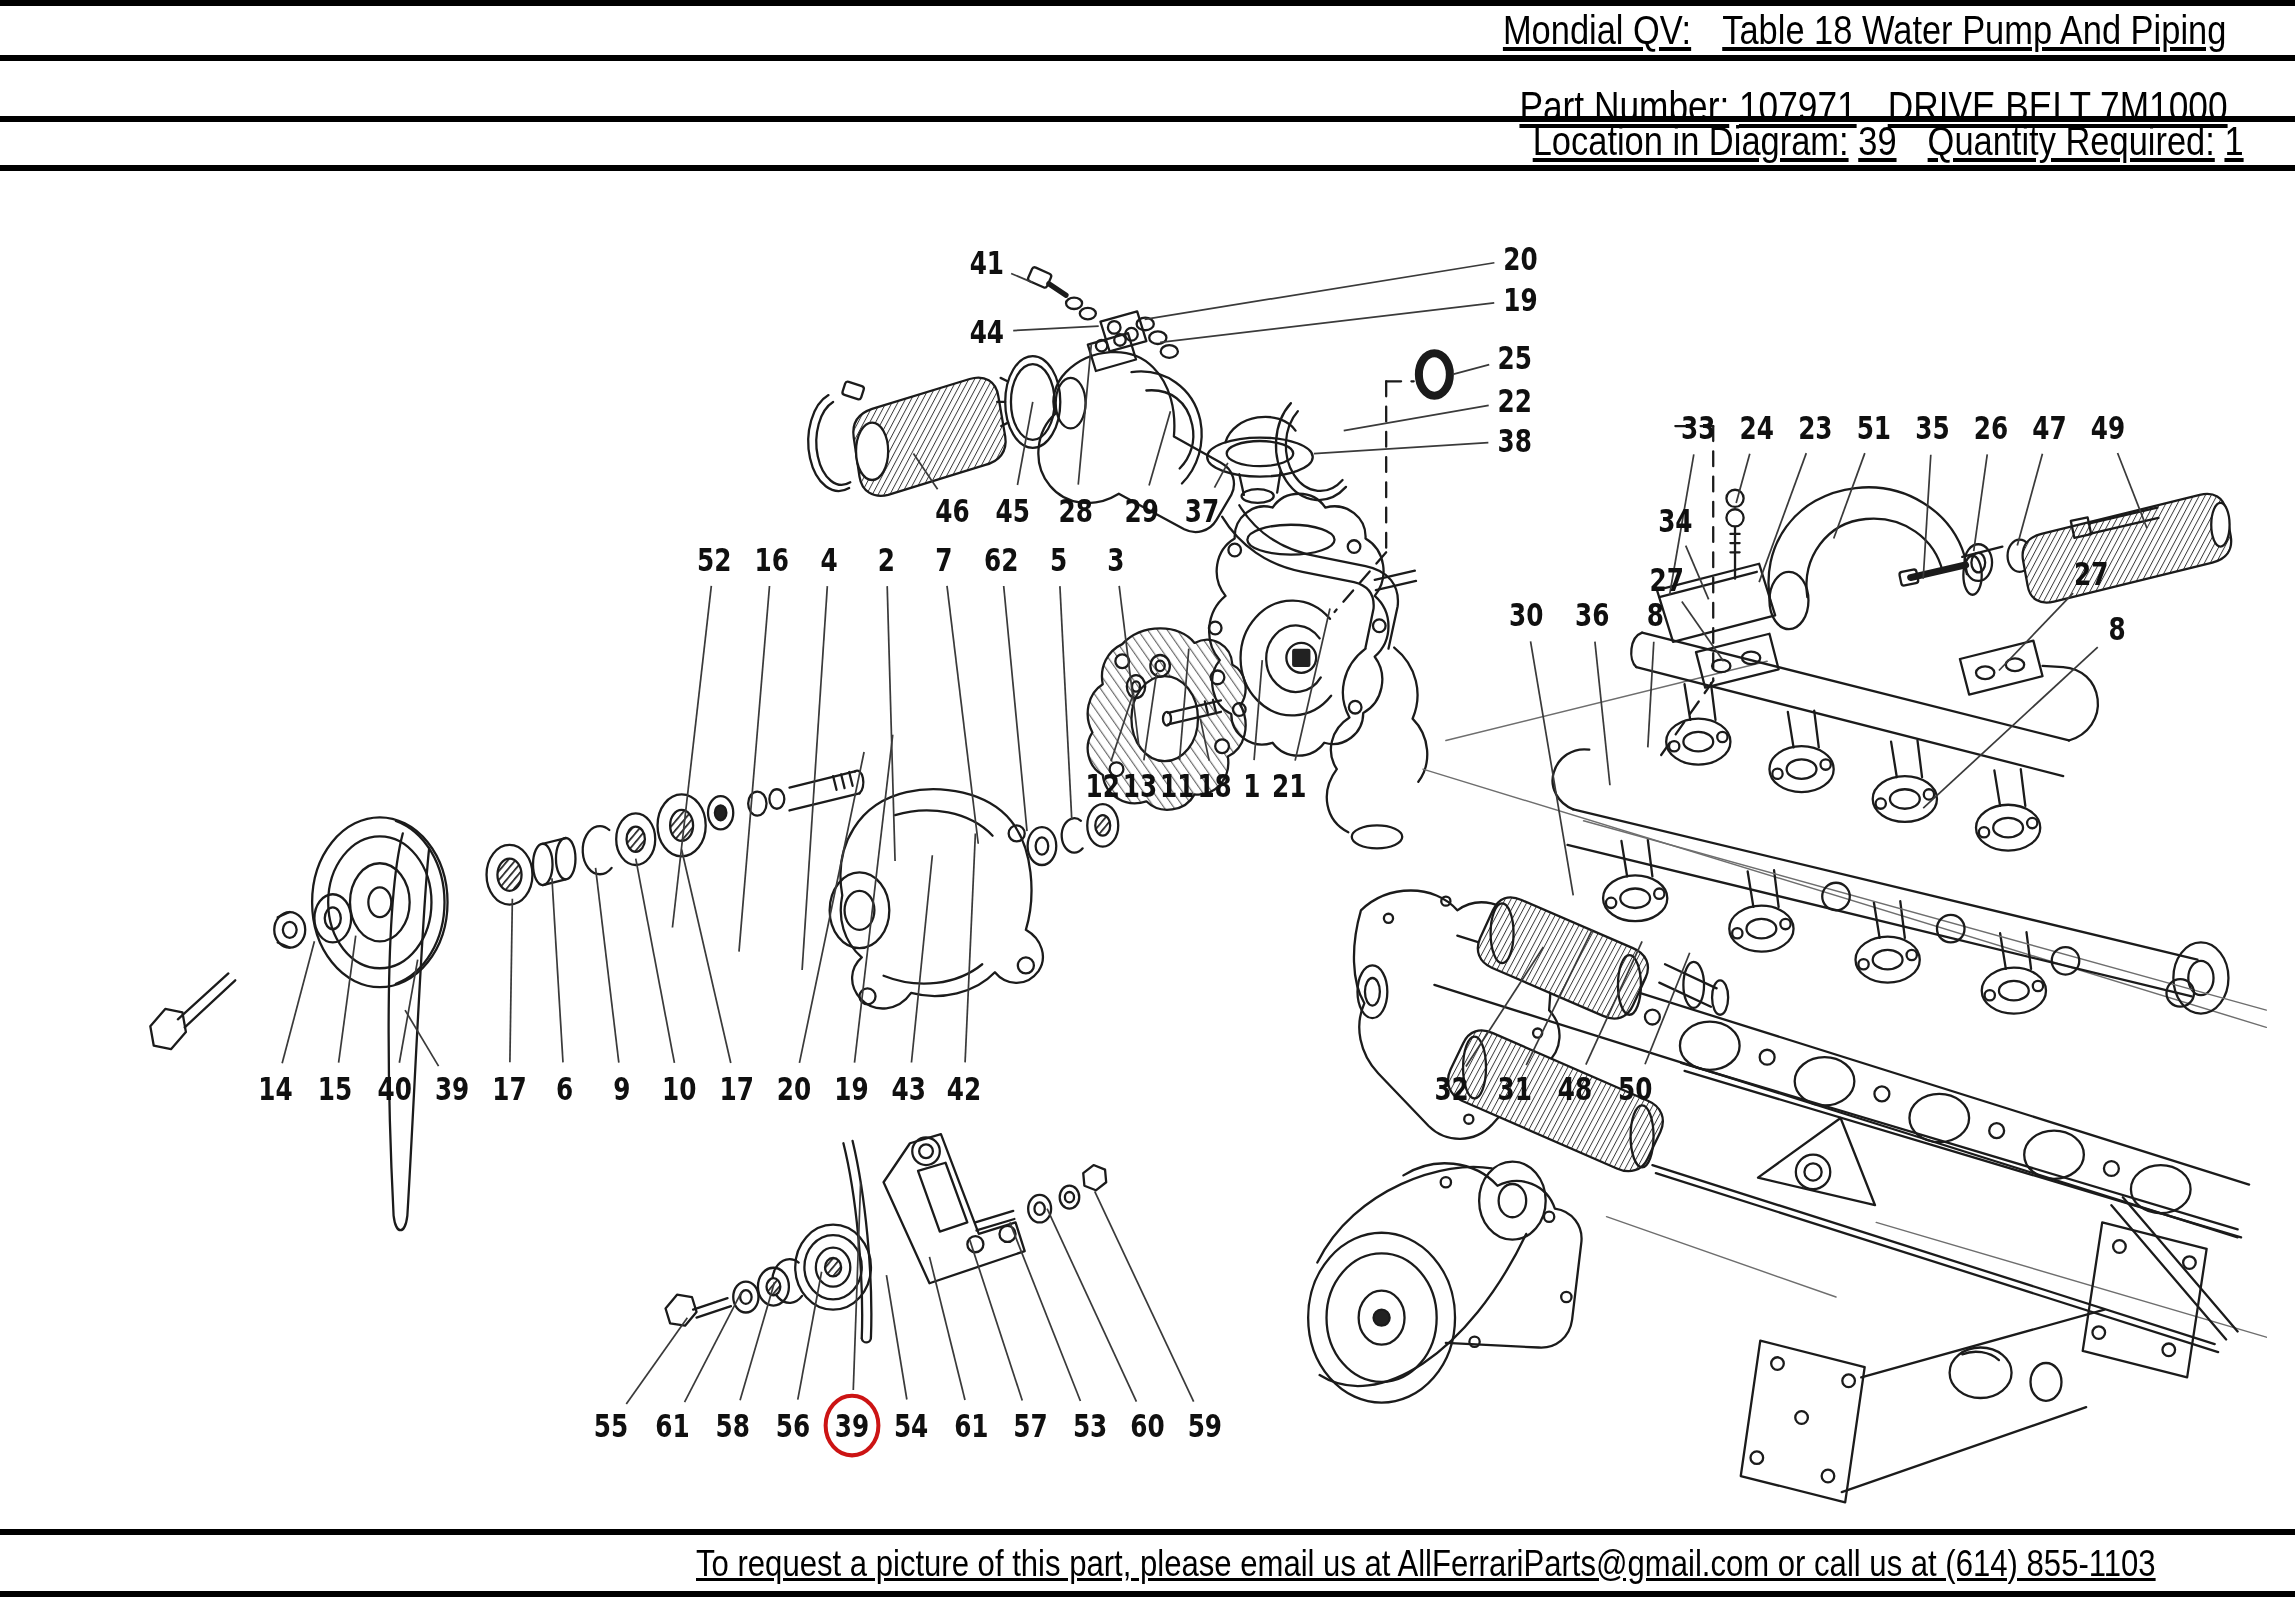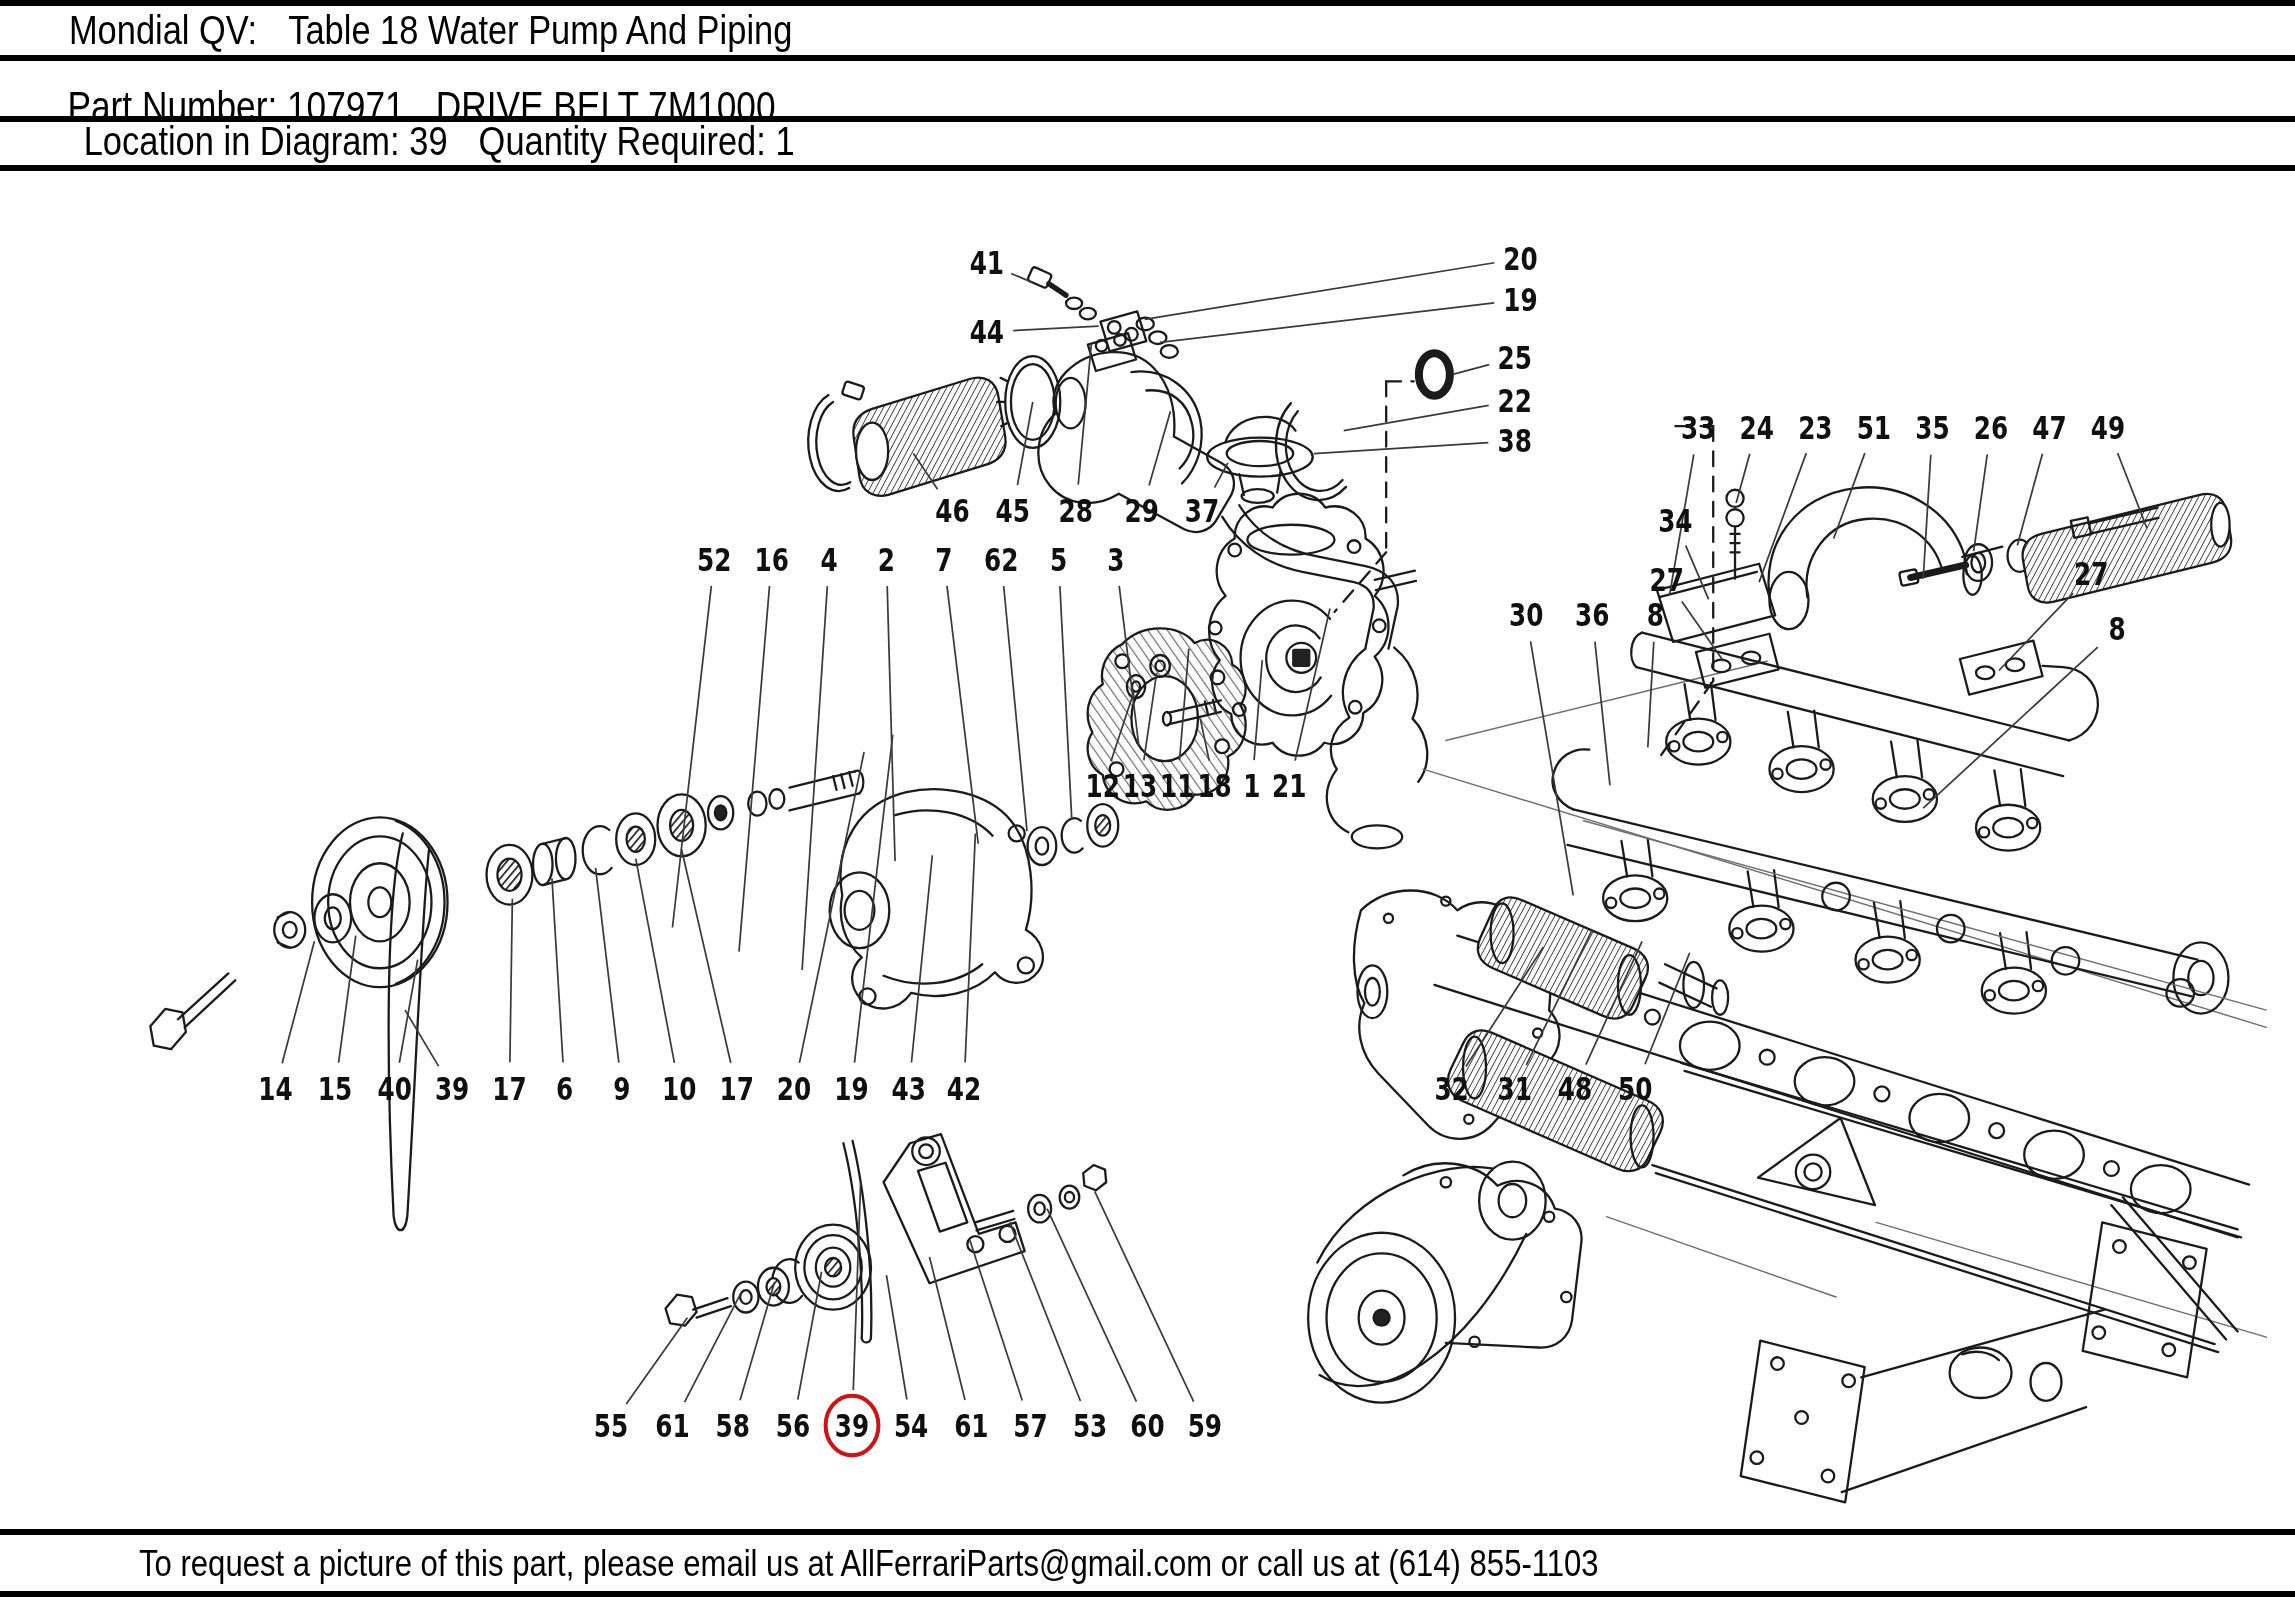--- a/index.html
+++ b/index.html
@@ -1,20 +1,20 @@
 <!DOCTYPE html>
 <html style="font-size:9.2px"><head>
 <meta charset="utf-8">
 <style>
   html,body{margin:0;padding:0;background:#fff;}
   .page{position:relative;width:2295px;height:1598px;background:#ffffff;overflow:hidden;
         font-family:"Liberation Sans",sans-serif;color:#000;}
   .rule{position:absolute;left:0;width:2295px;height:5.7px;background:#000;}
-  .hline{position:absolute;left:0;width:2295px;display:flex;justify-content:flex-start;align-items:center;
-         white-space:nowrap;color:#000;}
+  .hline{position:absolute;left:0;width:2295px;display:flex;justify-content:flex-end;align-items:center;
+         white-space:nowrap;color:#000;text-decoration:underline;}
   .hline .inner{display:flex;align-items:baseline;transform:scaleX(0.84);transform-origin:center;}
   .hline span{display:inline-block;}
   .gap-s{width:11.5px;}
   .gap-l{width:37px;}
   #line1{top:6.9px;height:48px;font-size:41px;}
   #line2{top:80px;height:54px;font-size:42px;}
   #line3{top:123px;height:37px;font-size:41px;margin-left:16px;}
   #footerline{top:1536px;height:55px;font-size:37px;}
   svg.art{position:absolute;top:0;left:0;}
   svg.art *{vector-effect:none;}

